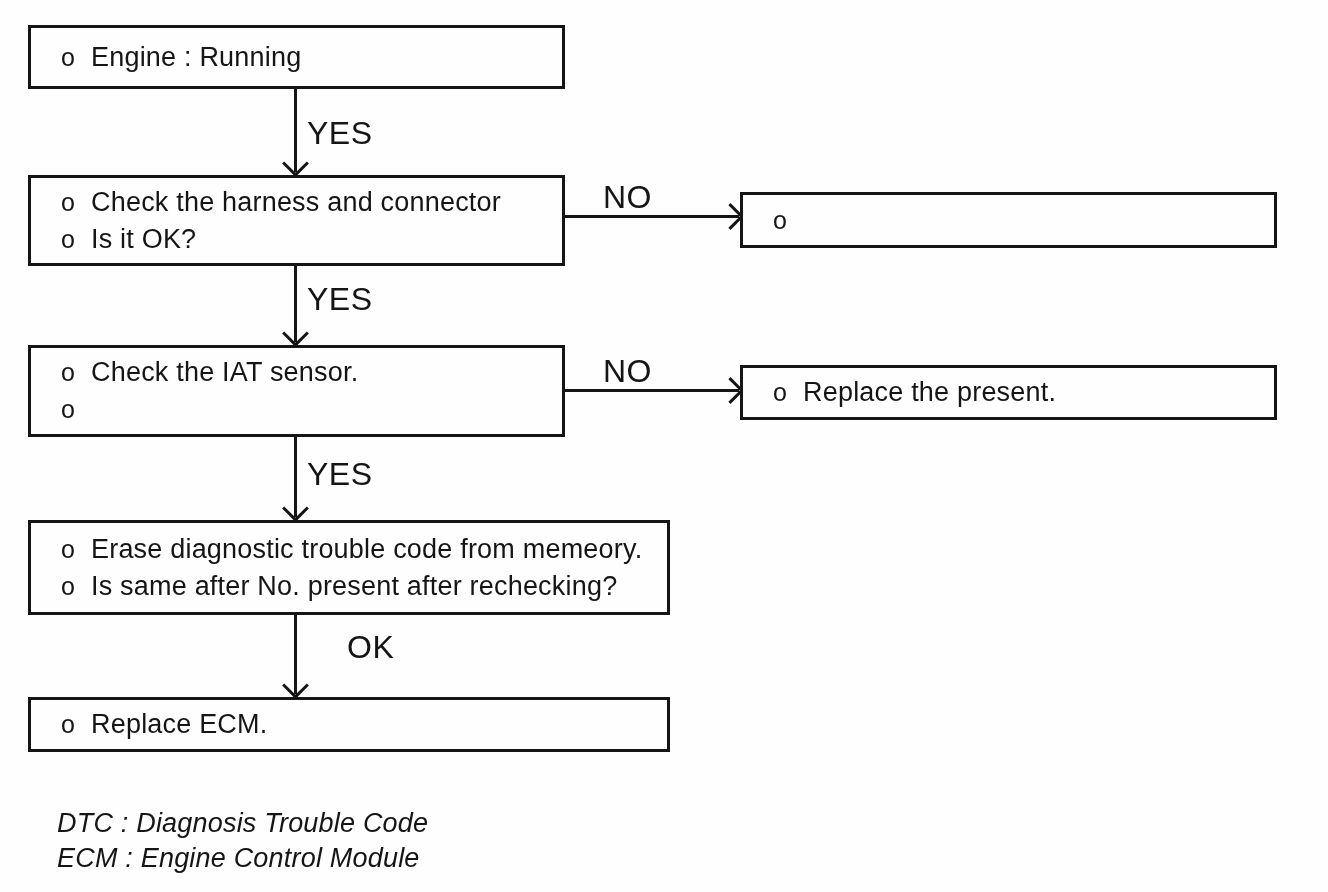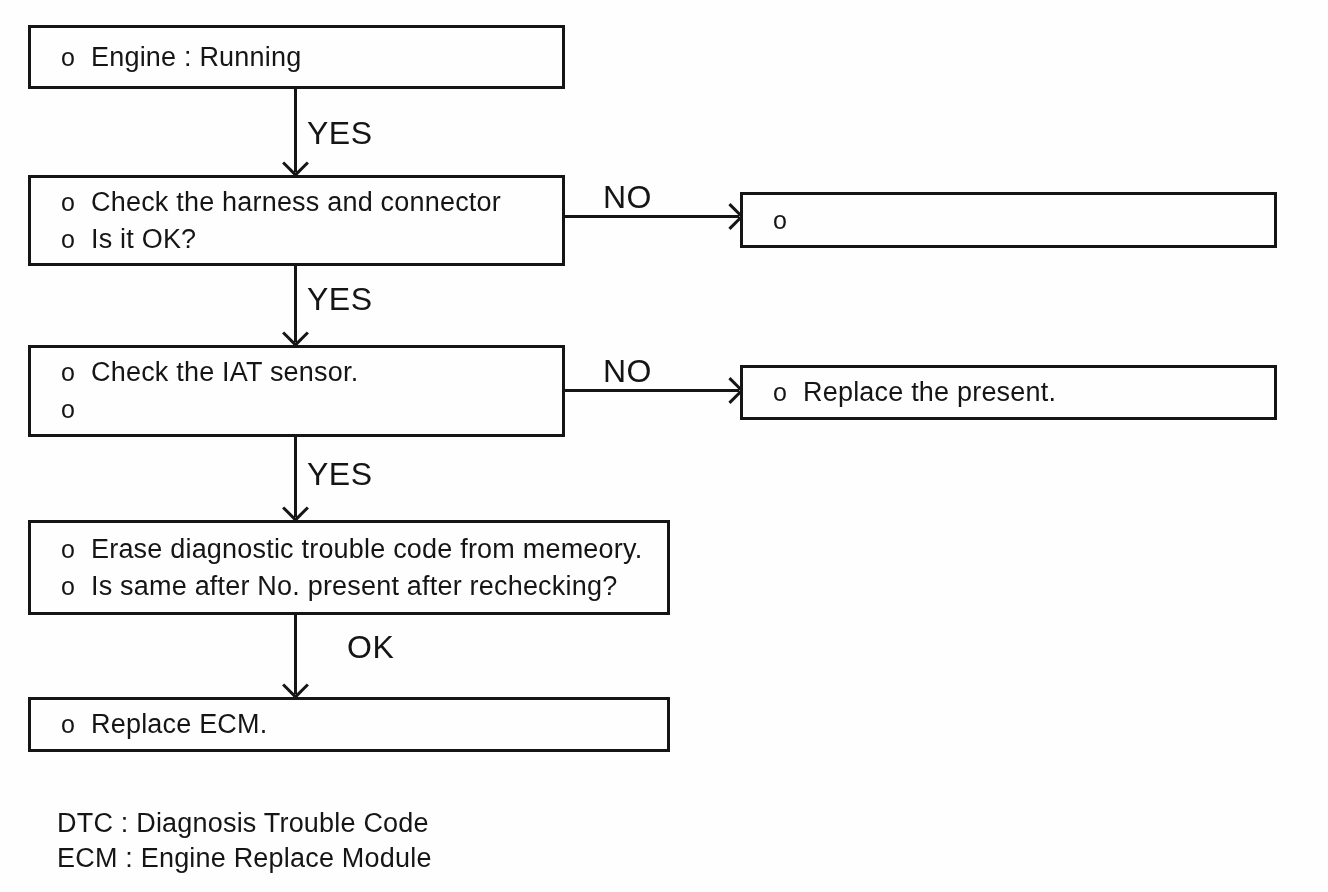--- a/index.html
+++ b/index.html
@@ -75,20 +75,21 @@
     position: absolute;
     font-size: 32px;
     line-height: 32px;
     letter-spacing: 0.5px;
     white-space: nowrap;
   }
   .legend {
     position: absolute;
     left: 57px;
     top: 806px;
+    font-style: italic;
   }
   .legend .legend-line {
     font-size: 27px;
     line-height: 35px;
     letter-spacing: 0.2px;
     white-space: nowrap;
   }
 </style>
 </head>
 <body>
@@ -185,16 +186,16 @@
 
   <div class="box" style="left:28px; top:697px; width:642px; height:55px;">
     <div class="line-row">
       <span class="bullet">o</span>
       <span class="txt">Replace ECM.</span>
     </div>
   </div>
 
   <div class="legend">
     <div class="legend-line">DTC : Diagnosis Trouble Code</div>
-    <div class="legend-line">ECM : Engine Replace Module</div>
+    <div class="legend-line">ECM : Engine Control Module</div>
   </div>
 
 </div>
 
 </body></html>

